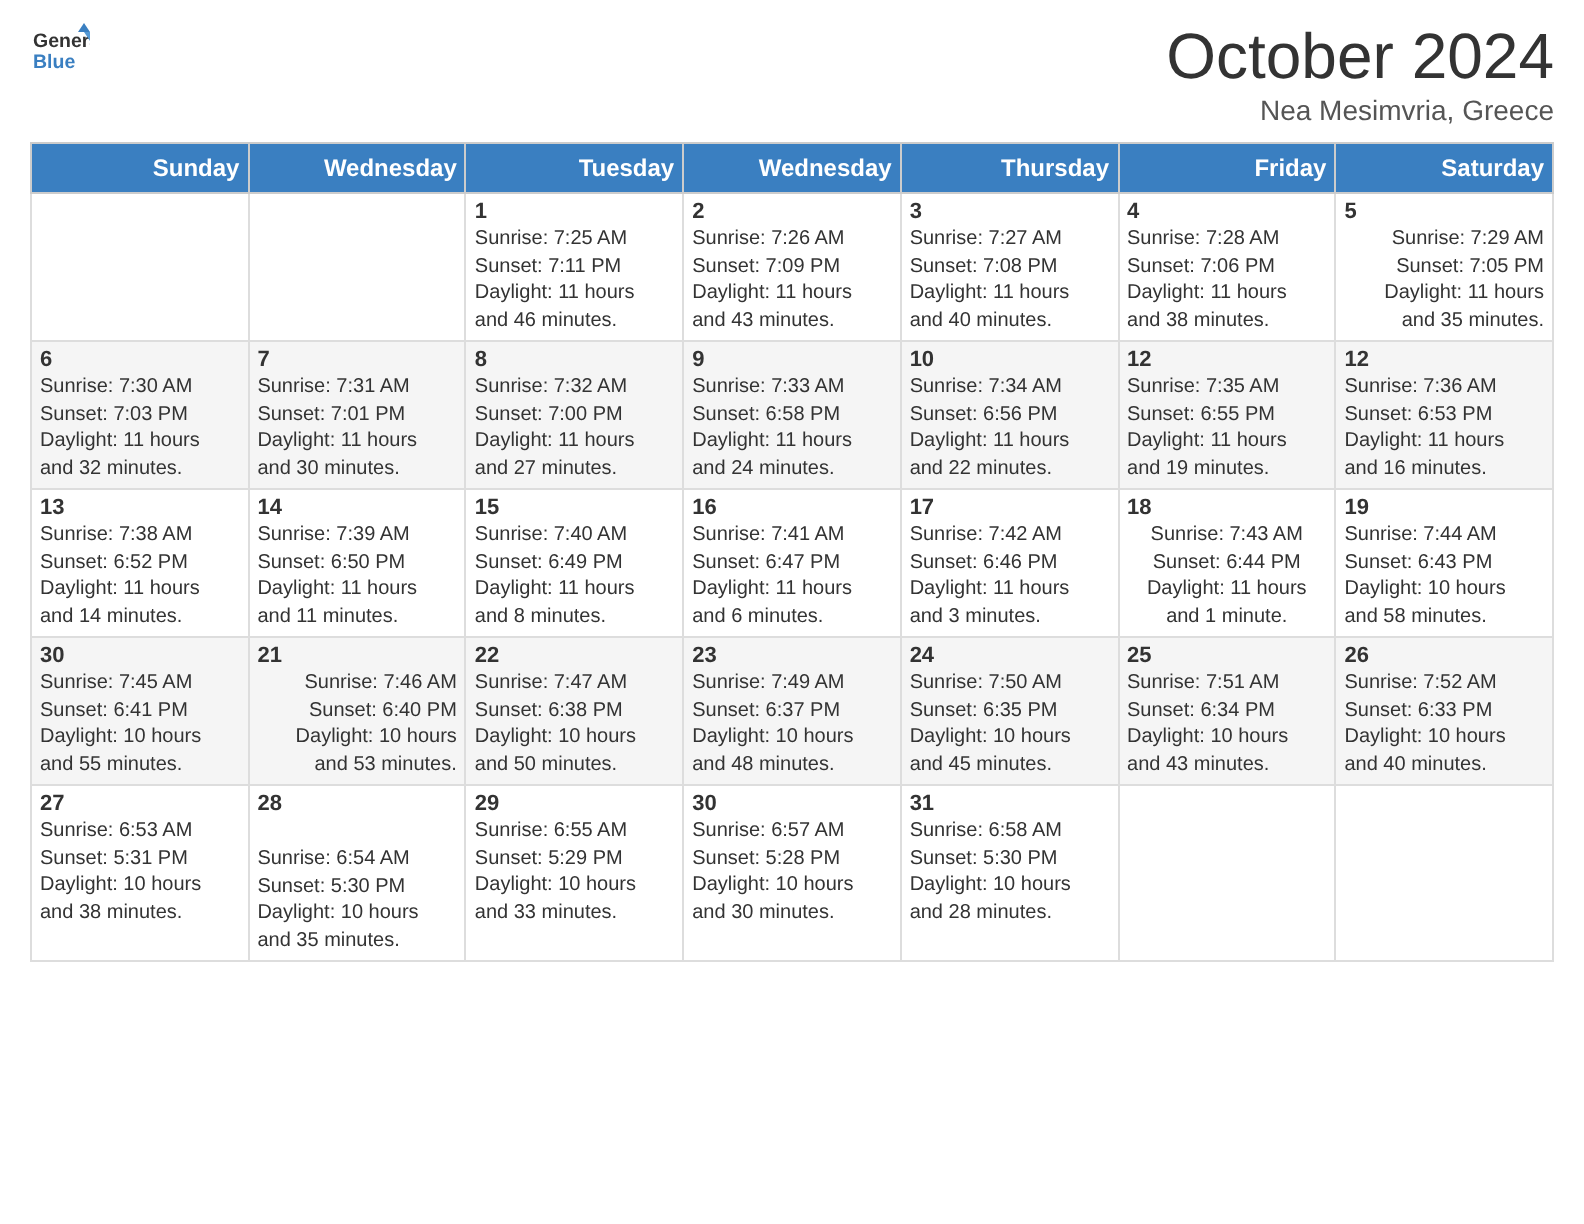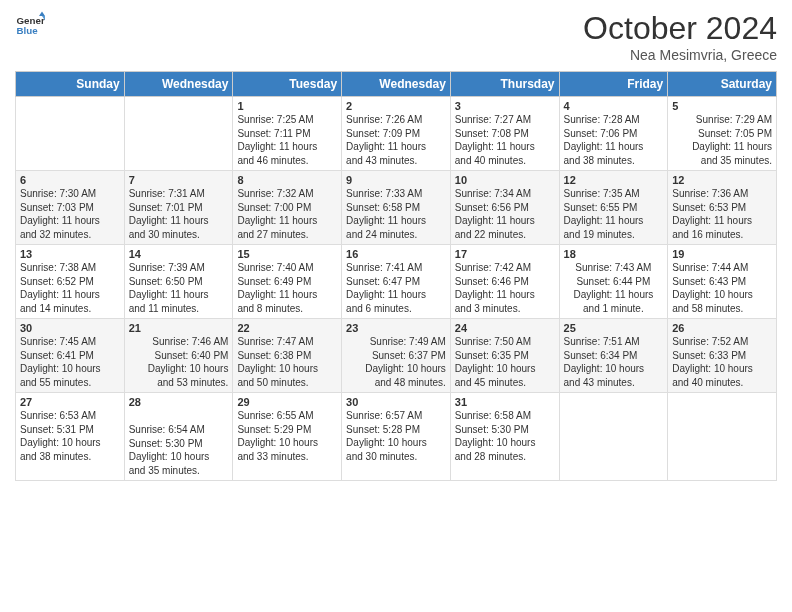--- a/index.html
+++ b/index.html
@@ -268,21 +268,21 @@
           </td>
           <td>
             <span class="day-num">22</span>
             <div class="day-info" style="white-space: pre-line;">Sunrise: 7:47 AM
 Sunset: 6:38 PM
 Daylight: 10 hours
 and 50 minutes.</div>
           </td>
           <td>
             <span class="day-num">23</span>
-            <div class="day-info" style="white-space: pre-line; text-align: right;">Sunrise: 7:49 AM
+            <div class="day-info" style="white-space: pre-line;">Sunrise: 7:49 AM
 Sunset: 6:37 PM
 Daylight: 10 hours
 and 48 minutes.</div>
           </td>
           <td>
             <span class="day-num">24</span>
             <div class="day-info" style="white-space: pre-line;">Sunrise: 7:50 AM
 Sunset: 6:35 PM
 Daylight: 10 hours
 and 45 minutes.</div>

